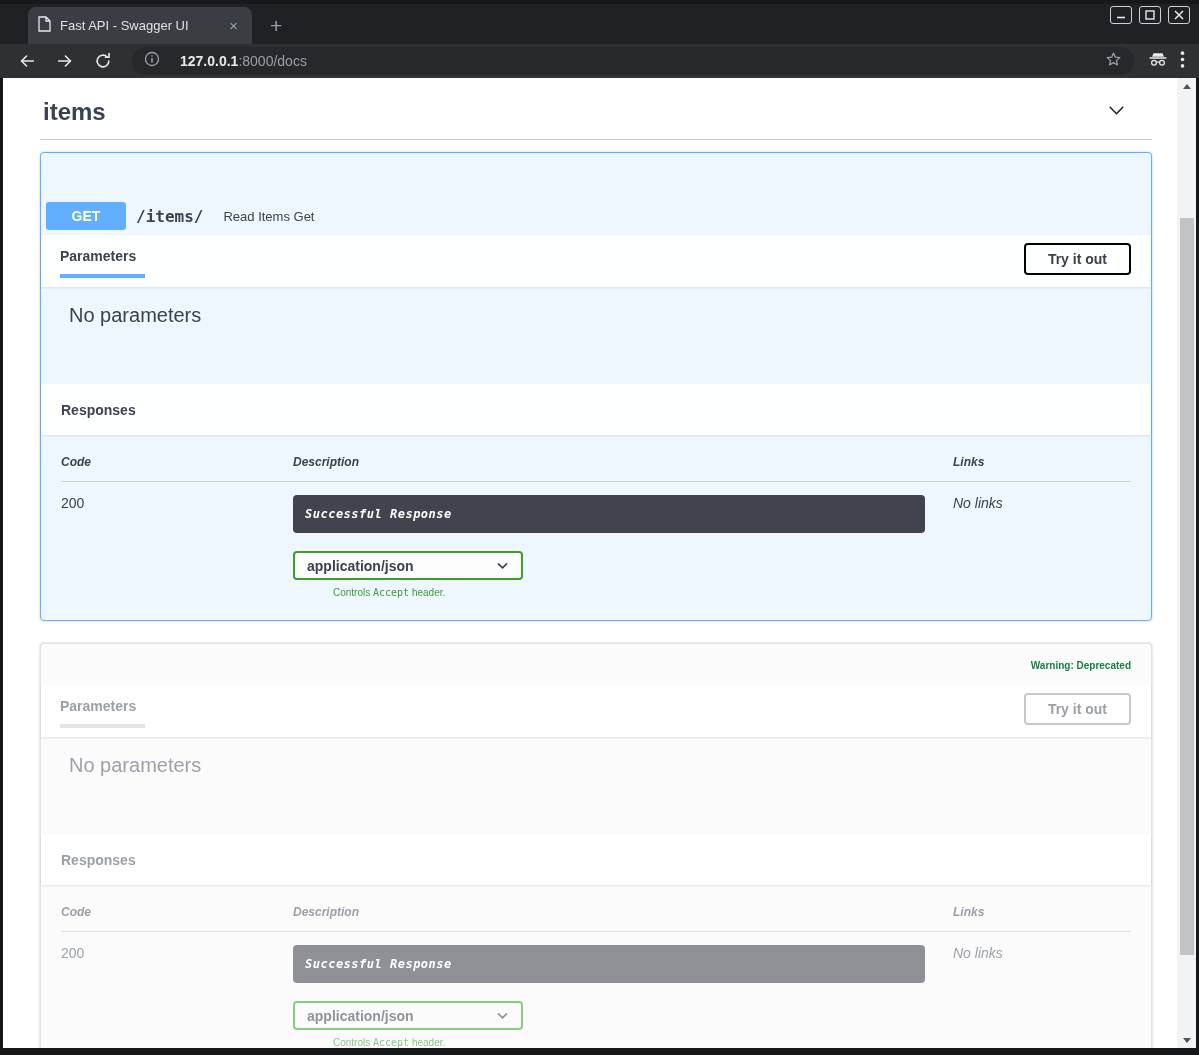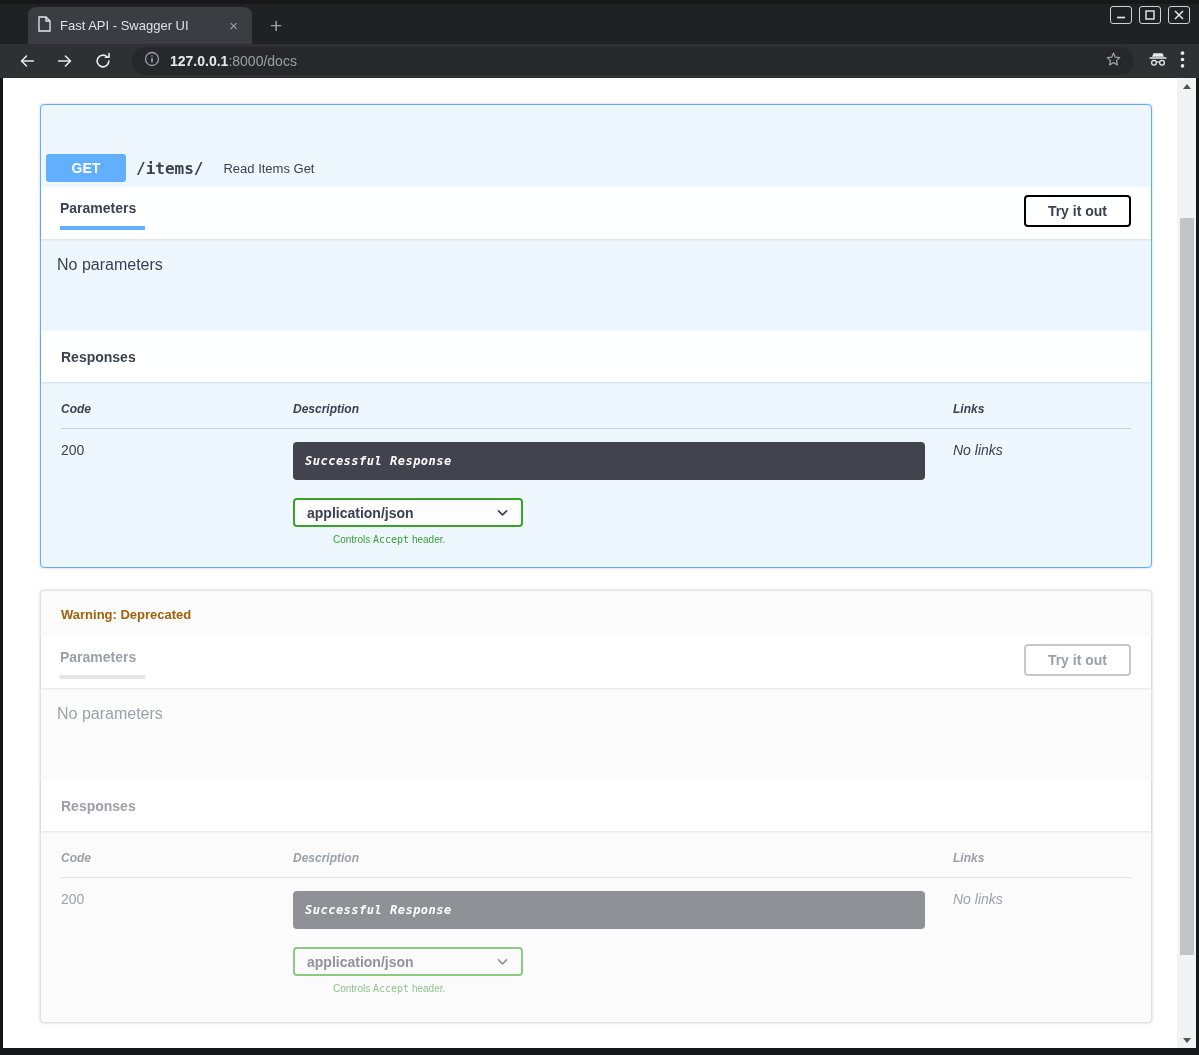--- a/index.html
+++ b/index.html
@@ -13,21 +13,21 @@
   .tab-title { flex:1; font-size:13px; color:#dfe1e5; white-space:nowrap; overflow:hidden; }
   .tab-close { color:#9aa0a6; font-size:15px; line-height:1; cursor:default; padding:2px 4px; }
   .newtab-btn { color:#9aa0a6; font-size:21px; font-weight:400; margin:0 0 8px 18px; line-height:1; }
   .win-controls { position:absolute; top:6px; right:9px; display:flex; gap:7px; z-index:3; }
   .win-btn { width:22px; height:18px; border:1px solid #cfd2d6; border-radius:3px; display:flex; align-items:center; justify-content:center; color:#e8eaed; }
   .win-btn svg { display:block; }
 
   .toolbar { height:34px; background:#2e3033; display:flex; align-items:center; padding:0 12px; gap:8px; }
   .nav-icon { width:30px; height:28px; display:flex; align-items:center; justify-content:center; }
   .nav-icon svg { display:block; }
-  .omnibox { flex:1; height:28px; background:#26282b; border-radius:14px; display:flex; align-items:center; padding:0 12px 0 12px; gap:10px; margin:0 6px; }
+  .omnibox { flex:1; height:28px; background:#26282b; border-radius:14px; display:flex; align-items:center; padding:0 12px 0 12px; gap:20px; margin:0 6px; }
   .url-text { font-size:14px; color:#9aa0a6; white-space:nowrap; }
   .url-text .host { color:#e8eaed; font-weight:700; }
   .omni-spacer { flex:1; }
   .right-icons { display:flex; align-items:center; gap:12px; padding-right:2px; }
 
   
   .viewport { position:relative; margin:0 3px; height:970px; background:#ffffff; overflow:hidden; }
   .scrollbar { position:absolute; top:0; right:0; width:19px; height:100%; background:#f1f3f4; z-index:5; }
   .scroll-up, .scroll-down { position:absolute; left:0; width:19px; height:16px; display:flex; align-items:center; justify-content:center; }
   .scroll-up { top:0; } .scroll-down { bottom:0; }
@@ -44,21 +44,21 @@
 
   
   .opblock { border-radius:4px; box-shadow:0 0 3px rgba(0,0,0,.19); margin-top:12px; }
   .summary { display:flex; align-items:center; padding:5px;margin-top:44px; }
   .method-badge { font-size:14px; font-weight:700; min-width:80px; padding:6px 15px; text-align:center; border-radius:3px; color:#fff; }
   .op-path { font-family:"DejaVu Sans Mono", monospace; font-weight:700; font-size:16px; padding:0 10px; color:#3b4151; }
   .op-desc { font-size:13px; color:#3b4151; padding-left:10px; }
   .sec-header { display:flex; justify-content:space-between; align-items:center; background:rgba(255,255,255,.92); padding:8px 20px 4px 20px; box-shadow:0 1px 2px rgba(0,0,0,.1); min-height:51px; }
   .tab-label { font-size:14px; font-weight:700; color:#3b4151; border-bottom:4px solid #61affe; padding:0 4px 10px 0; margin-left:-1px; min-width:85px; }
   .try-btn { border:2px solid #000000; color:#3b4151; font-weight:700; font-size:14px; padding:6px 22px; border-radius:4px; background:transparent; font-family:"Liberation Sans", sans-serif; margin-bottom:8px; }
-  .no-params { padding:17px 20px 57px 16px; font-size:16px; color:#3b4151; }
+  .no-params { padding:17px 20px 57px 28px; font-size:20px; color:#3b4151; }
   .resp-header-row { display:flex; align-items:center; background:rgba(255,255,255,.92); padding:0 20px; box-shadow:0 1px 2px rgba(0,0,0,.1); min-height:51px; }
   .resp-header-row .lbl { font-size:14px; font-weight:700; color:#3b4151; }
   .resp-inner { padding:20px 20px 22px 20px; }
   .resp-grid { display:grid; grid-template-columns:232px 660px 1fr; }
   .col-head { font-size:12px; font-weight:700; color:#3b4151; padding-bottom:12px;font-style:italic; }
   .head-rule { grid-column:1 / 4; border-bottom:1px solid rgba(59,65,81,.2); }
   .cell { padding-top:13px; }
   .code-val { font-size:14px; color:#3b4151; }
   .desc-box { background:#41444e; color:#fff; font-family:"DejaVu Sans Mono", monospace; font-style:italic; font-weight:700; font-size:12px; padding:10px 12px; border-radius:4px; width:632px; height:38px; display:flex; align-items:center; letter-spacing:.5px; }
   .media-select { width:230px; height:29px; border:2px solid #3aa02a; border-radius:4px; background:#fdfdfd; display:flex; align-items:center; justify-content:space-between; padding:0 12px; font-size:14px; font-weight:700; color:#3b4151; margin-top:18px; }
@@ -68,21 +68,21 @@
 
   
   .opblock-get { border:1px solid #61affe; background:#eef7fd; }
   .opblock-get .method-badge { background:#61affe; }
 
   
   .opblock-deprecated { border:1px solid #e3e3e3; background:#fbfbfb; margin-top:22px; }
   .opblock-deprecated .method-badge { background:#ebebeb; color:#fbfbfb; }
   .opblock-deprecated .op-path { color:#8b9097; text-decoration:line-through; font-weight:600; }
   .opblock-deprecated .op-desc { color:#9aa0a8; }
-  .opblock-deprecated .warning { padding:16px 20px 14px 20px; font-weight:700; font-size:13px; color:#a16207; }
+  .opblock-deprecated .warning { padding:16px 20px 14px 20px; font-weight:700; font-size:10px; color:#15803d;text-align:right; }
   .opblock-deprecated .tab-label { color:#9ba0a8; border-bottom-color:#e4e4e6; }
   .opblock-deprecated .try-btn { border-color:#c6c8cc; color:#9ba0a8; }
   .opblock-deprecated .no-params { color:#9da2aa; }
   .opblock-deprecated .resp-header-row .lbl { color:#9ba0a8; }
   .opblock-deprecated .col-head { color:#9ba0a8; }
   .opblock-deprecated .head-rule { border-bottom-color:rgba(59,65,81,.13); }
   .opblock-deprecated .code-val { color:#9da2aa; }
   .opblock-deprecated .desc-box { background:#8f9197; }
   .opblock-deprecated .media-select { border-color:#8cc983; color:#8f949c; background:#fbfbfb; }
   .opblock-deprecated .controls-note { color:#8cc48d; }
@@ -175,20 +175,28 @@
           <circle cx="2" cy="14" r="1.7"></circle>
       </svg>
     </span>
   </div>
 </div>
 
 <div class="viewport">
 
   <div class="swagger">
 
+    <div class="section-head">
+      <div class="section-title">items</div>
+      <div class="section-chevron">
+        <svg width="21" height="21" viewBox="0 0 20 20" fill="none" stroke="#1b1b1b" stroke-width="1.4" stroke-linecap="round" stroke-linejoin="round">
+          <path d="M4 7 l6 6 6-6"></path>
+        </svg>
+      </div>
+    </div>
 
     <div class="opblock opblock-get">
       <div class="summary">
         <span class="method-badge">GET</span>
         <span class="op-path">/items/</span>
         <span class="op-desc">Read Items Get</span>
       </div>
 
       <div class="sec-header">
         <div class="tab-label">Parameters</div>

